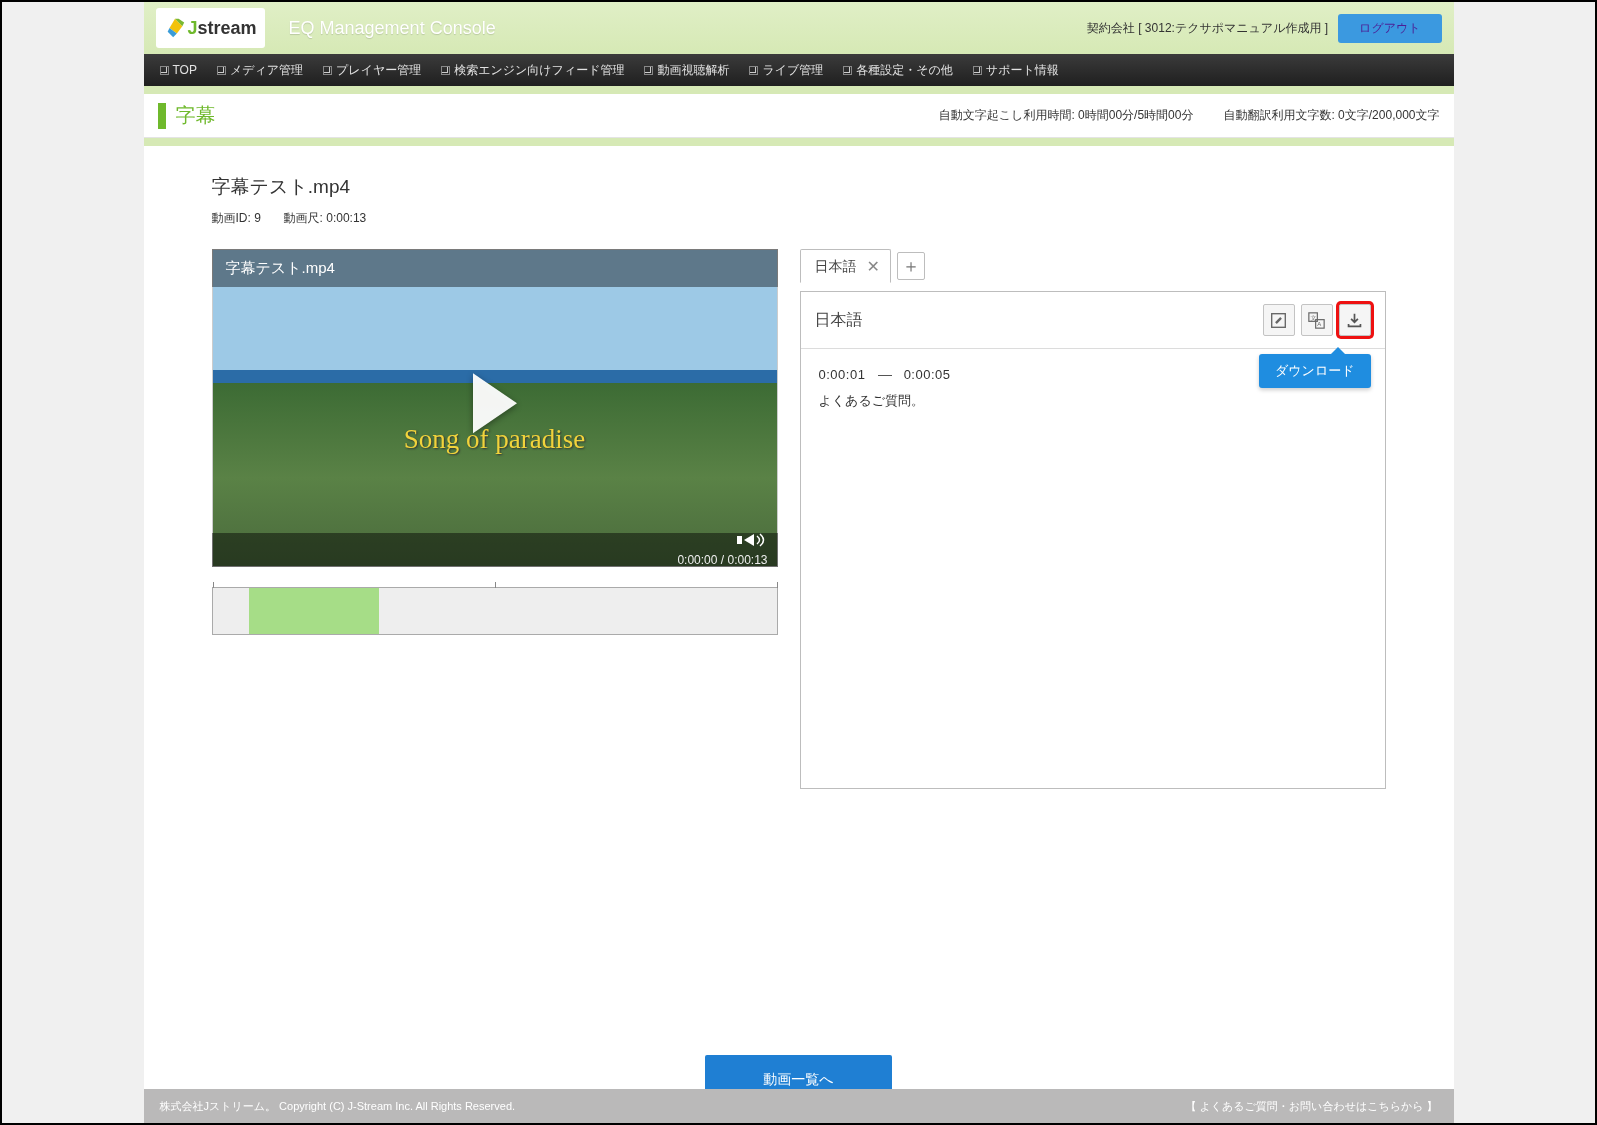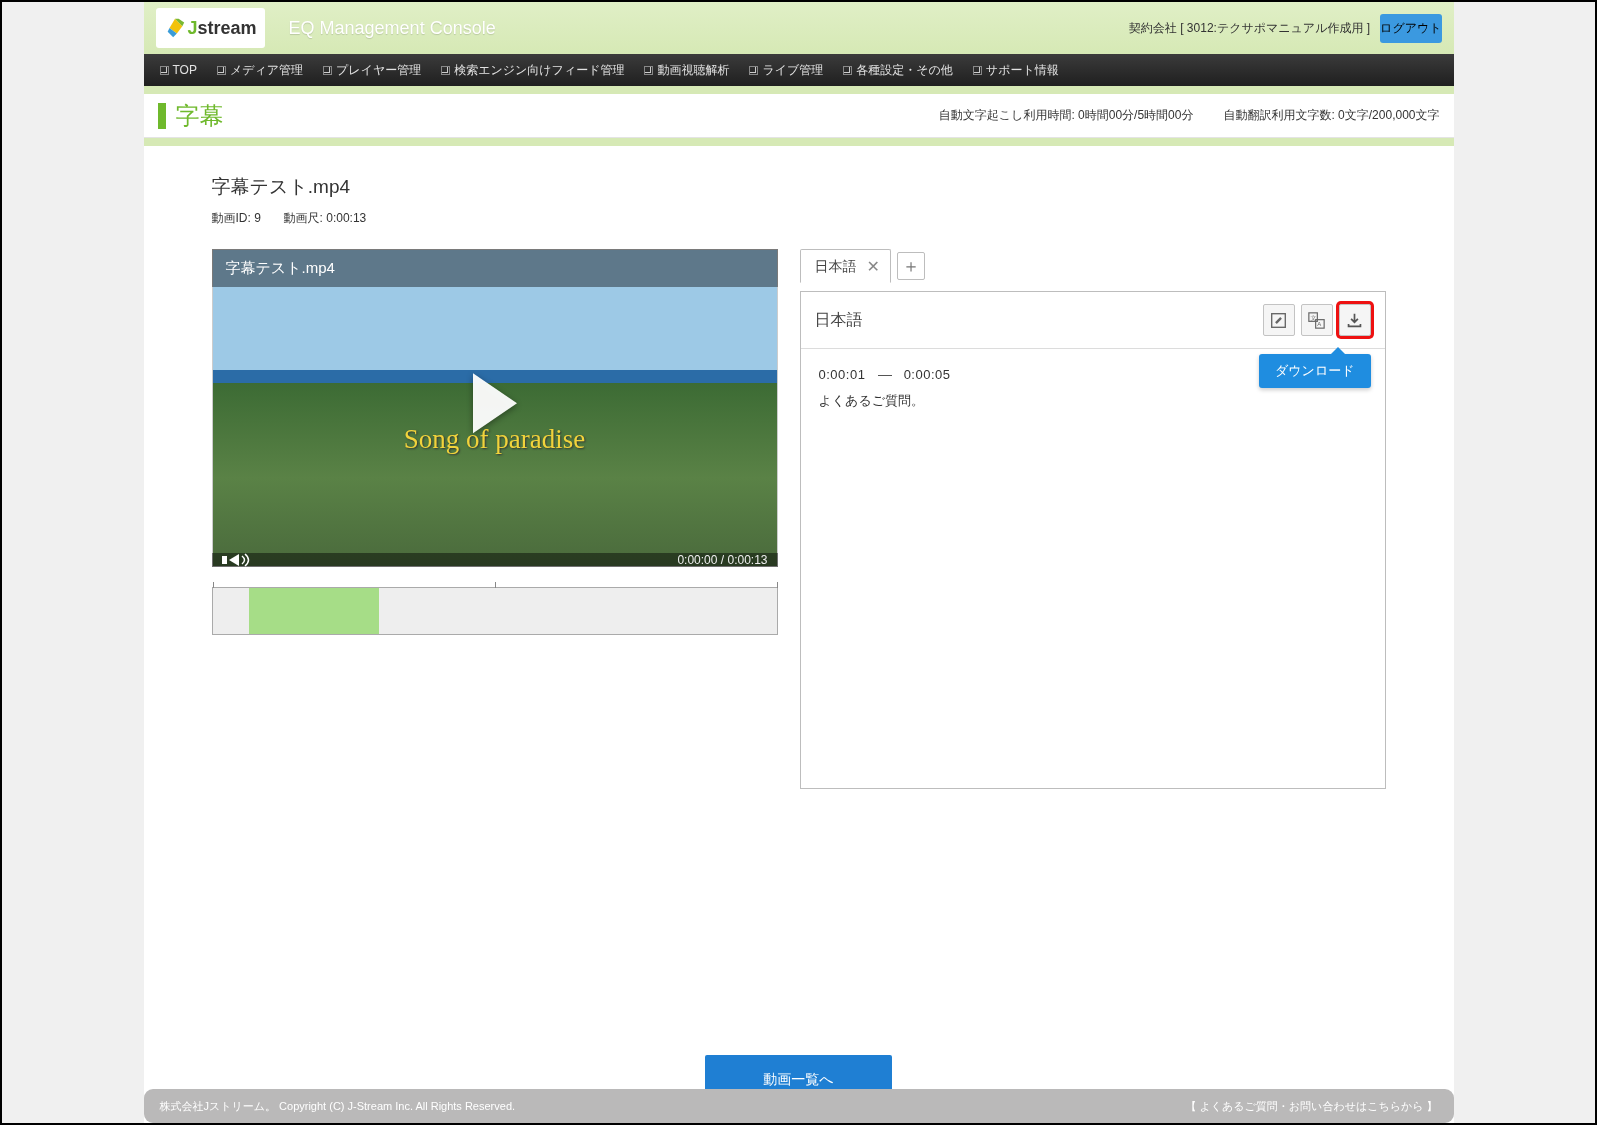--- a/index.html
+++ b/index.html
@@ -39,21 +39,21 @@
   height: 40px;
 }
 .logo-icon {
   width: 22px; height: 22px; display:inline-block;
 }
 .logo-text { font-weight: bold; font-size: 18px; color: #333; margin-left: 2px;}
 .console-title { color: #fff; font-size: 18px; font-weight: 500; margin-left: 24px; text-shadow: 0 1px 1px rgba(0,0,0,.15);}
 .header-spacer { flex: 1; }
 .contract-label { font-size: 12px; color: #333; margin-right: 10px; }
 .logout-btn {
-  background: #3b99e0; color: #000000; border: none; padding: 6px 0;
+  background: #3b99e0; color: #4c1d95; border: none; padding: 6px 21px;
   font-size: 12px; border-radius: 3px; cursor: pointer;
 }
 
 .nav-bar {
   background: linear-gradient(#3b3b3b, #1f1f1f);
   height: 32px;
   display: flex; align-items: center;
   padding: 0 10px;
   gap: 8px;
 }
@@ -72,21 +72,21 @@
 
 .green-strip { height: 8px; background: #d6e9b5; }
 
 .title-row {
   display:flex; align-items:center;
   height: 44px;
   padding: 0 14px;
   border-bottom: 1px solid #e4e4e4;
 }
 .title-tick { width: 8px; height: 26px; background:#6fb92c; margin-right:10px; }
-.title-text { color:#6fb92c; font-size:24px; font-weight:500; }
+.title-text { color:#6fb92c; font-size:20px; font-weight:500; }
 .title-spacer { flex:1; }
 .usage-text { font-size:12px; color:#333; margin-left: 30px;}
 .green-strip2 { height: 8px; background: #d6e9b5; }
 
 
 .main { flex:1; padding: 28px 68px 18px 68px; display:flex; flex-direction:column; }
 .file-title { font-size: 19px; color:#333; margin-bottom:10px; }
 .meta-row { font-size:12px; color:#333; margin-bottom: 22px; }
 .meta-row .sep { display:inline-block; width:16px; }
 .columns { display:flex; gap: 22px; align-items:flex-start; flex:1; }
@@ -108,23 +108,23 @@
   width:0; height:0; border-left:44px solid rgba(255,255,255,0.95);
   border-top:30px solid transparent; border-bottom:30px solid transparent;
   filter: drop-shadow(0 2px 3px rgba(0,0,0,.4));
 }
 .video-caption {
   position:absolute; left:50%; top:55%; transform:translateX(-50%);
   color:#f1d33b; font-family: "Brush Script MT", cursive;
   font-size:27px; text-shadow: 1px 1px 2px #333;
 }
 .video-bottom {
-  position:absolute; left:0; right:0; bottom:0; height:14px;
+  position:absolute; left:0; right:0; bottom:0; height:34px;
   background: rgba(0,0,0,0.45); display:flex; align-items:flex-end;
-  padding: 0 10px; color:#eee; font-size:12px;
+  padding: 0 10px; color:#eee; font-size:12px;flex-direction:column;
 }
 .vol-icon { display:flex; align-items:center; gap:2px;}
 .vol-tri { width:0;height:0;border-right:10px solid #fff;border-top:6px solid transparent;border-bottom:6px solid transparent;}
 .vol-box { width:5px; height:8px; background:#fff;}
 .video-bottom .spacer{flex:1;}
 
 .timeline-box {
   margin-top: 20px;
   height: 48px;
   border: 1px solid #aaa;
@@ -189,21 +189,21 @@
 .bottom-btn-row { display:flex; justify-content:center; margin-top:26px; }
 .primary-btn {
   background:#1f7fd3; color:#fff; border:none; padding:16px 58px;
   font-size:14px; cursor:pointer; border-radius:2px;
 }
 
 
 .footer {
   height:34px; background:#bab9b9; color:#fff; font-size:11px;
   display:flex; align-items:center; padding:0 16px;
-  position:absolute; left:0; right:0; bottom:0;border-radius:9px;
+  position:absolute; left:0; right:0; bottom:0;
 }
 .footer .spacer{flex:1;}
 .footer-link { color:#fff; cursor:pointer;}
 svg { display:block; }
 </style>
 </head>
 <body>
 <div class="inner-wrap">
 
 <div class="header-bar">

